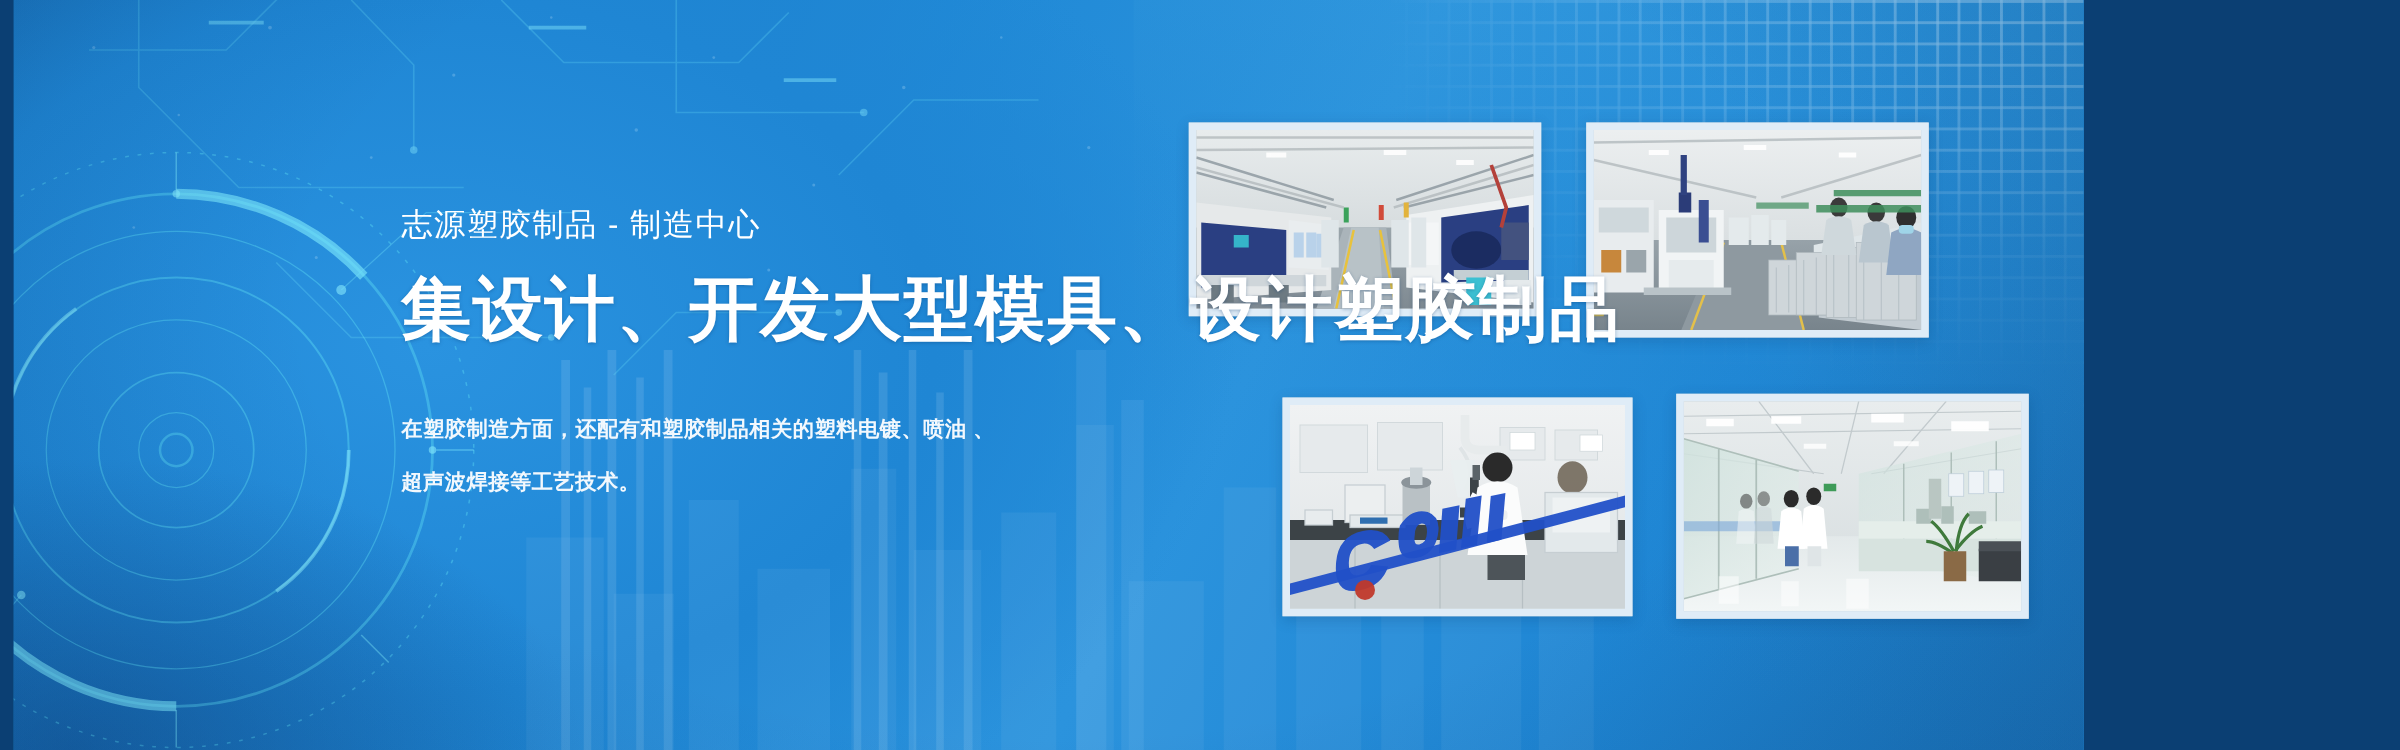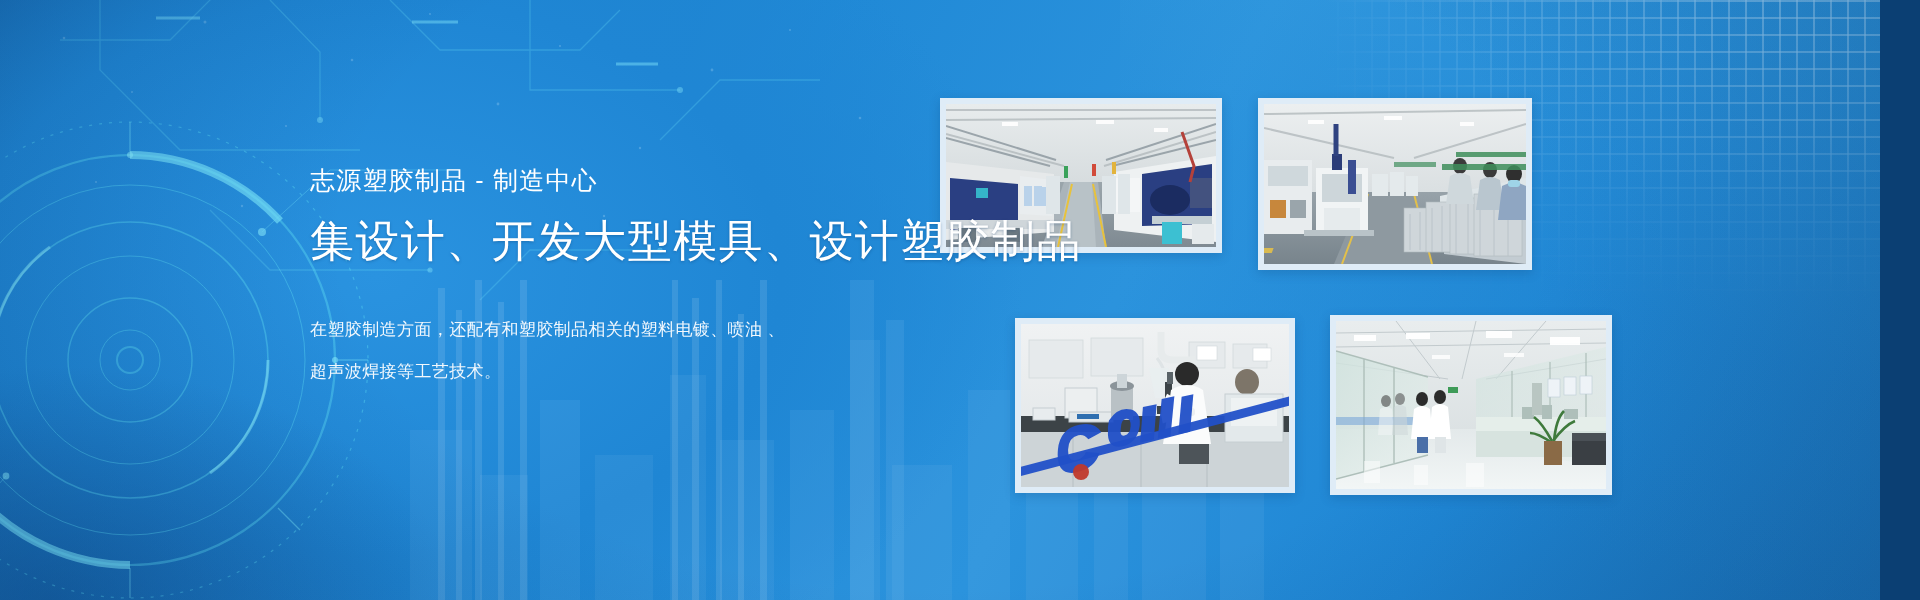--- a/index.html
+++ b/index.html
@@ -6,24 +6,25 @@
     margin: 0;
     padding: 0;
     background: #0b3f73;
   }
   body {
     font-family: "Liberation Sans", "DejaVu Sans", sans-serif;
   }
 
   #banner {
     position: relative;
-    width: 1880px;
+    width: 1656px;
     height: 600px;
     overflow: hidden;
     background: #1f86d4;
+    margin-left: 11px;
   }
 
   
   .bg-base {
     position: absolute;
     inset: 0;
     background:
       radial-gradient(ellipse 900px 620px at 20% 46%, #2a93e0 0%, #1f86d4 45%, rgba(31,134,212,0) 72%),
       linear-gradient(118deg, #1566ab 0%, #1b7cc6 16%, #2089d6 38%, #2b93dd 58%, #1f86d4 78%, #1a72b8 100%);
   }
@@ -109,34 +110,35 @@
     color: #ffffff;
     font-size: 25px;
     letter-spacing: 1.2px;
     line-height: 1;
     font-weight: 400;
     white-space: nowrap;
   }
   .headline {
     margin-top: 23px;
     color: #ffffff;
-    font-size: 44px;
-    font-weight: normal;
+    font-size: 56px;
+    font-weight: bold;
     letter-spacing: 1.4px;
     line-height: 1.12;
     white-space: nowrap;
     text-shadow: 0 1px 3px rgba(8,55,105,0.35);
   }
   .rule {
     margin-top: 28px;
     width: 0px;
     height: 0px;
   }
   .body-copy {
     margin-top: 44px;
+    font-weight: bold;
   }
   .body-line {
     color: #f2f8fd;
     font-size: 17px;
     line-height: 42px;
     letter-spacing: 0.4px;
     white-space: nowrap;
   }
 
   

